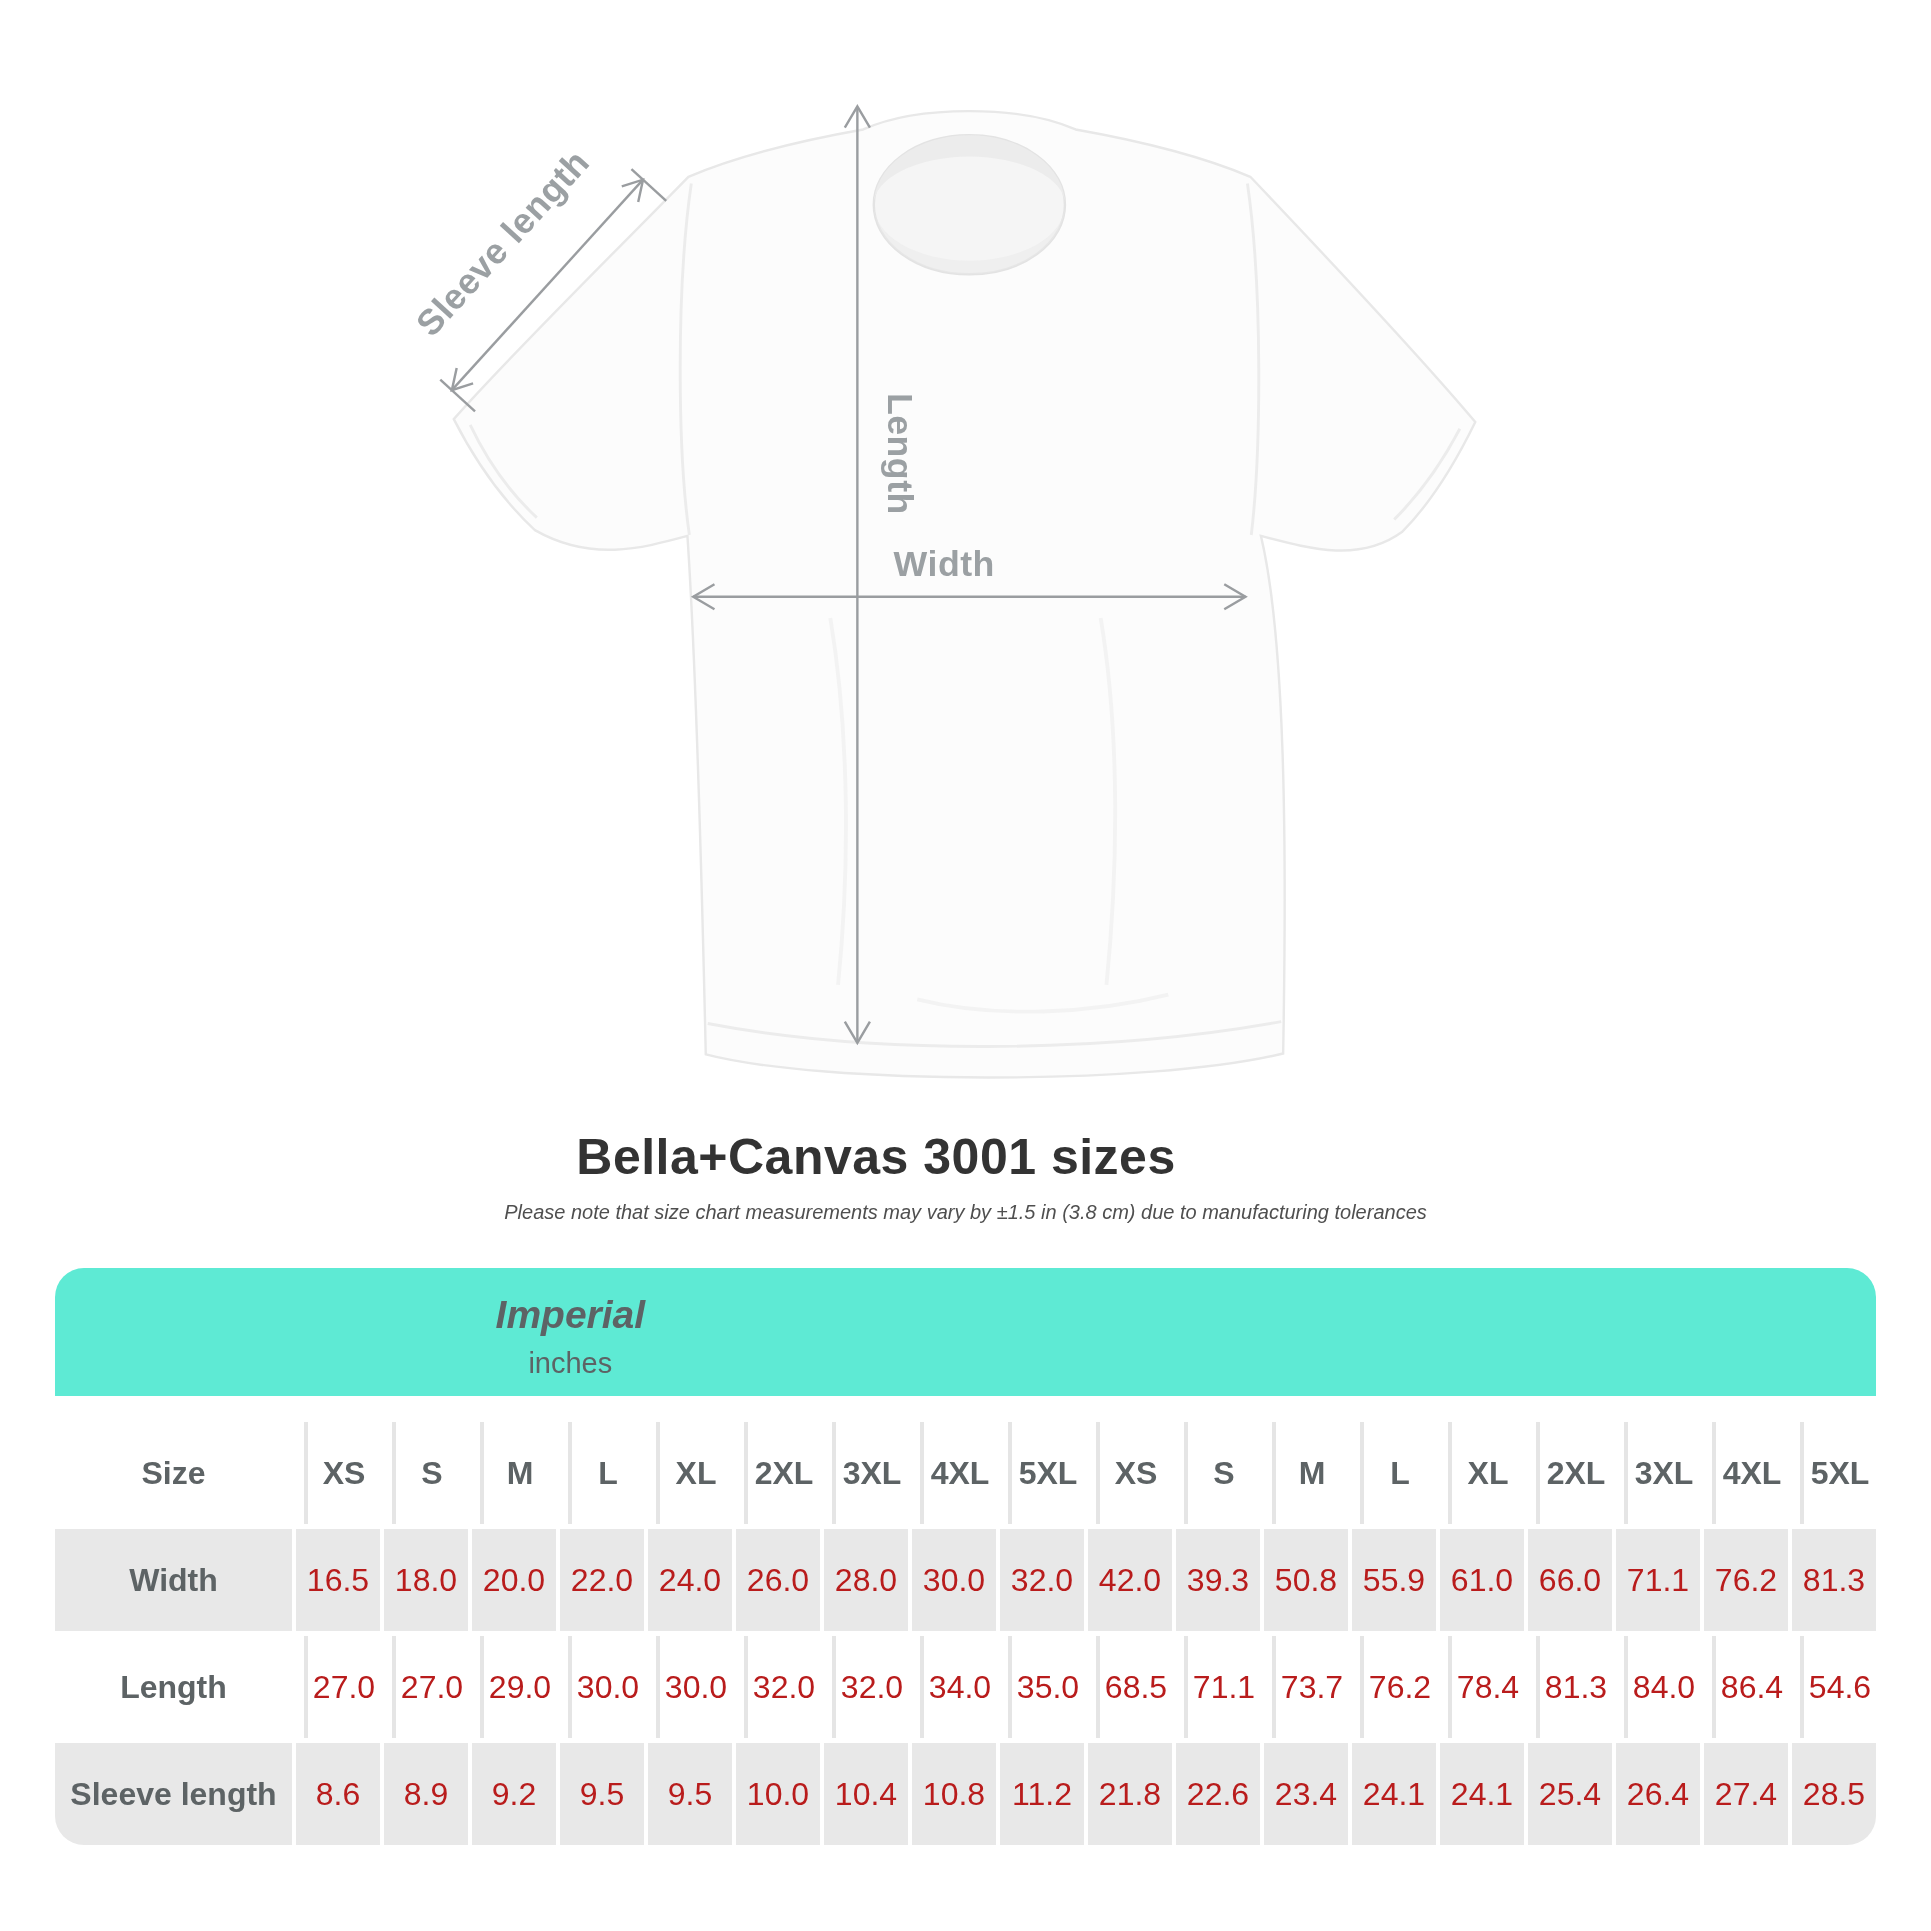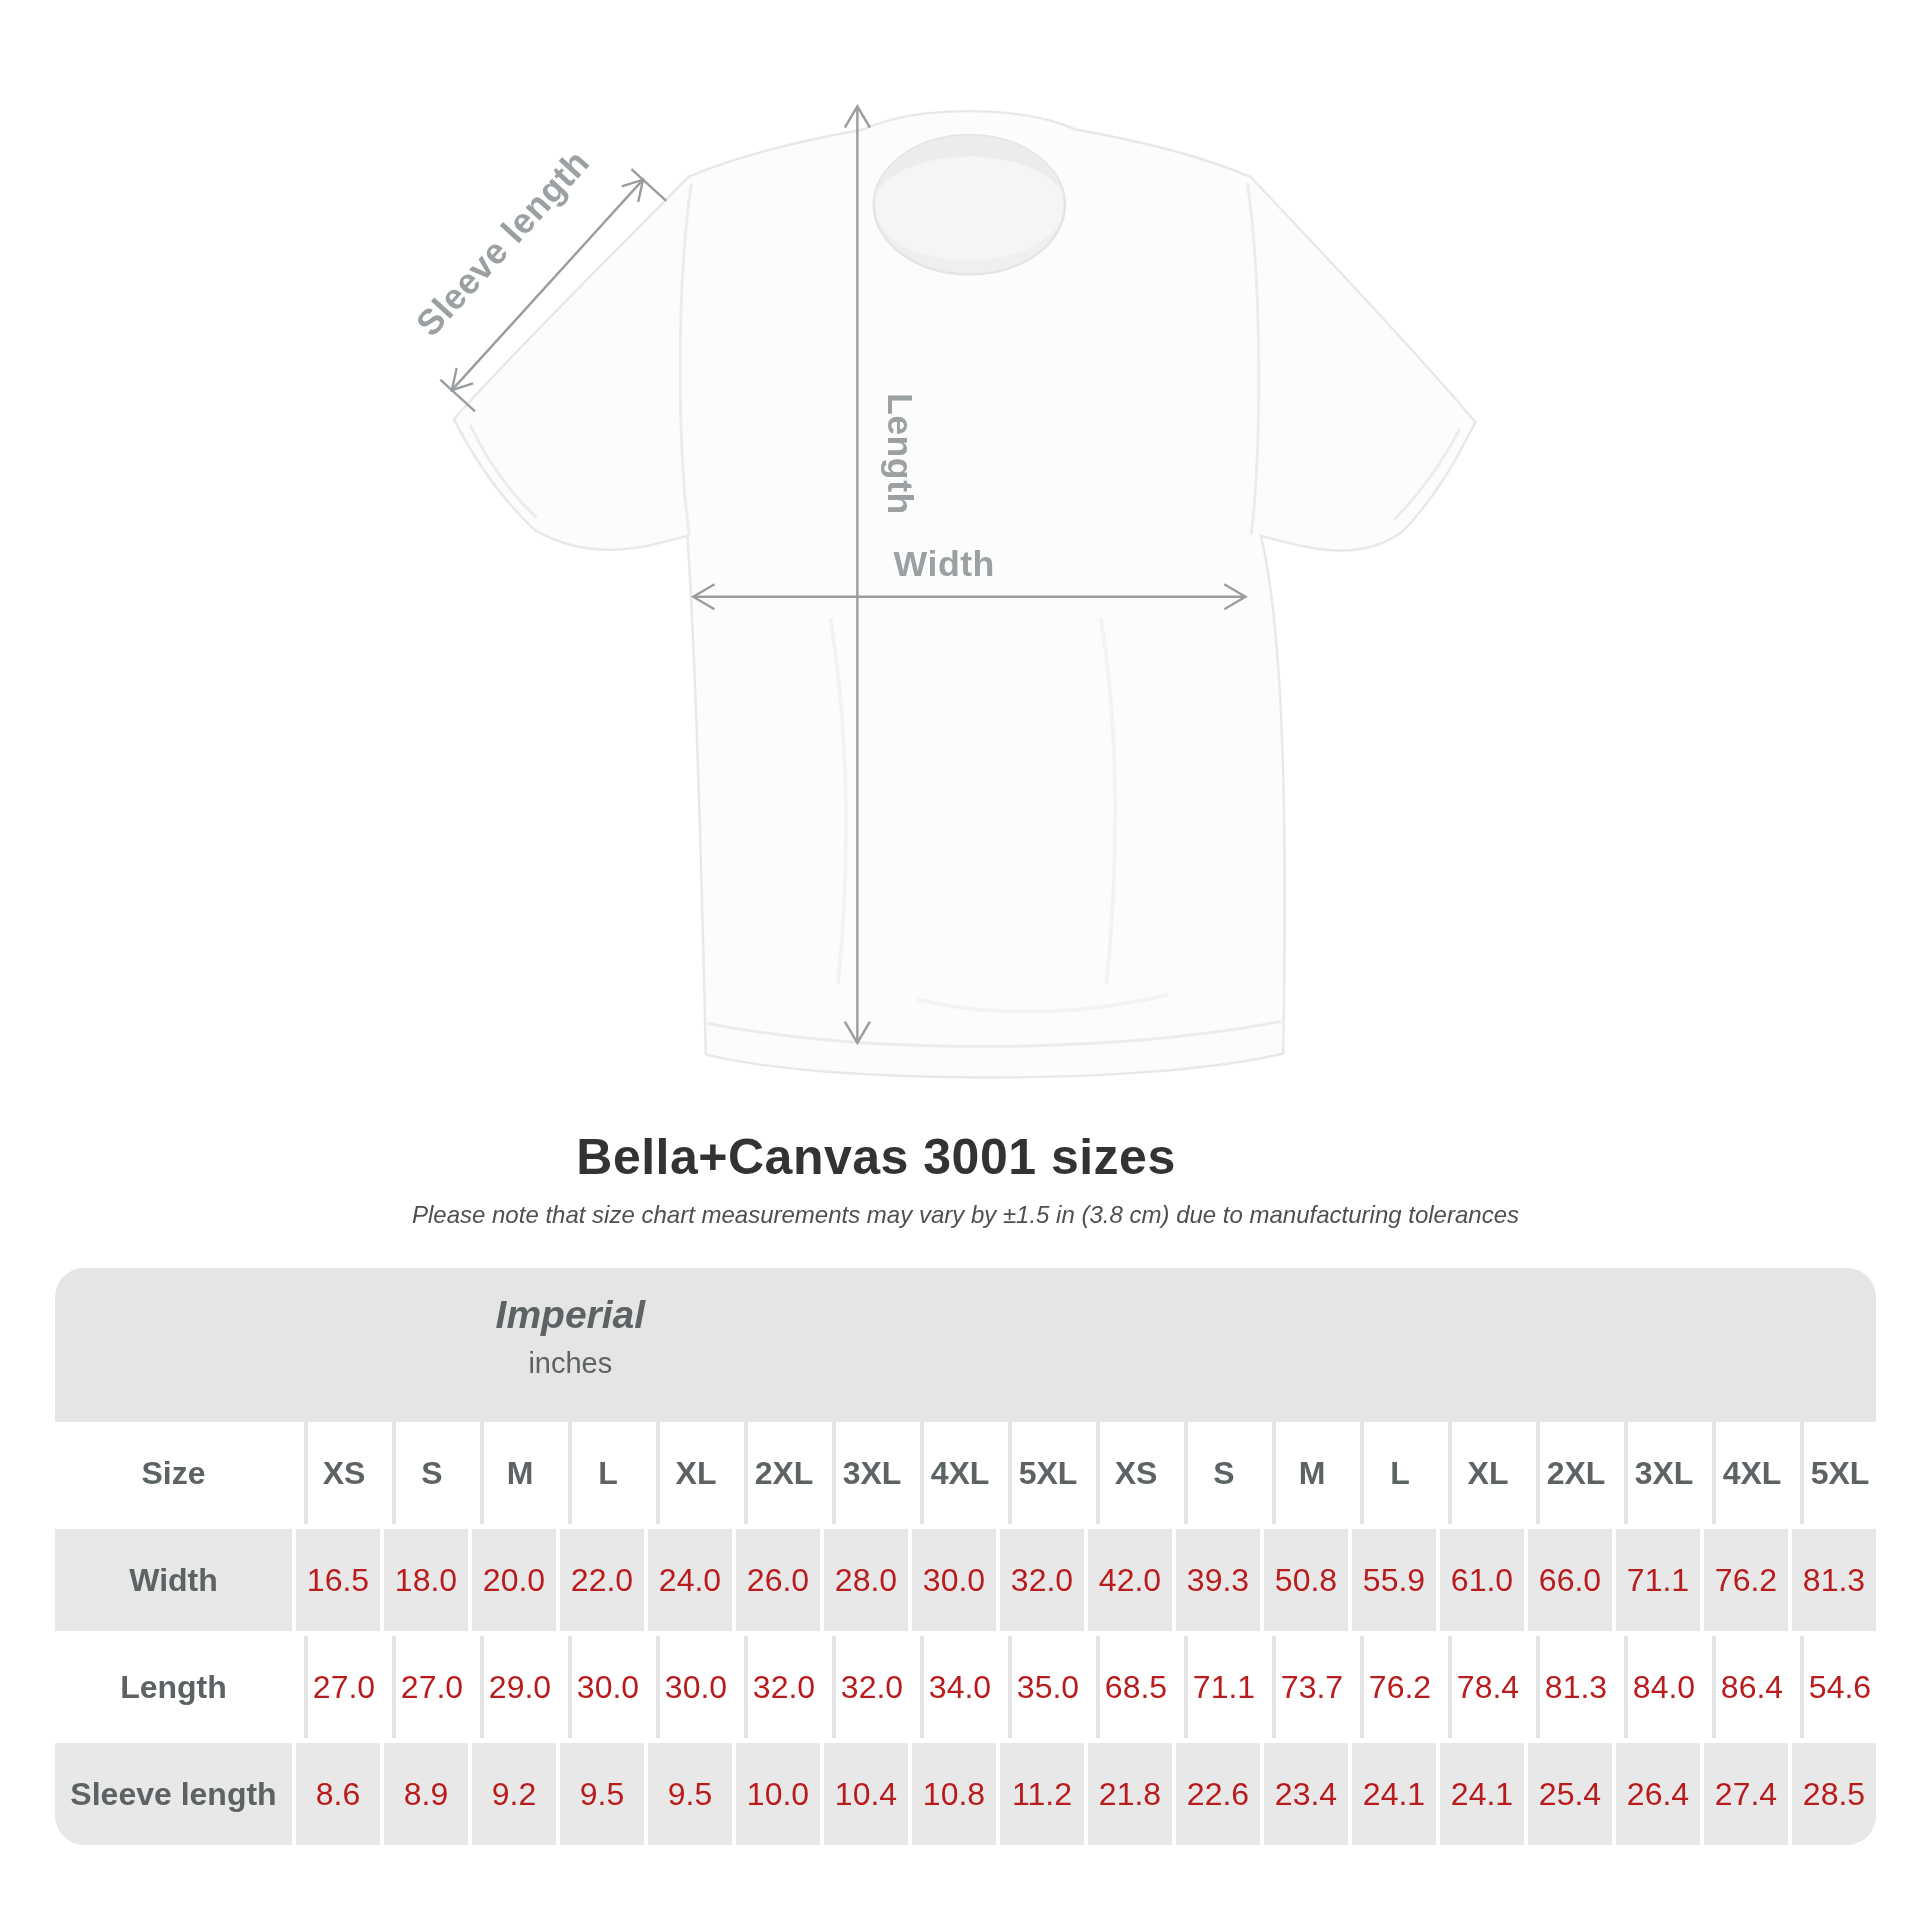--- a/index.html
+++ b/index.html
@@ -11,29 +11,29 @@
   .diagram{position:absolute;left:0;top:0;width:1931px;height:1125px;}
   .diagram svg{display:block;}
   .anno-text{font-weight:bold;font-size:37px;letter-spacing:.5px;}
   
   .title{
     position:absolute;left:0;top:1128px;width:1752px;text-align:center;
     font-size:50px;font-weight:bold;color:#333333;letter-spacing:0.5px;
   }
   .subtitle{
     position:absolute;left:0;top:1201px;width:1931px;text-align:center;
-    font-size:24px;font-style:italic;color:#4f4f4f;
+    font-size:20px;font-style:italic;color:#4f4f4f;
   }
   
   .size-table{
     position:absolute;left:55px;top:1268px;width:1821px;height:575px;
   }
   .band{
-    position:absolute;left:0;top:0;width:100%;height:154px;
-    background:#e5e5e5;border-radius:29px 29px 0 0;display:flex;
+    position:absolute;left:0;top:0;width:100%;height:128px;
+    background:#5eead4;border-radius:29px 29px 0 0;display:flex;
   }
   .band-group{display:flex;flex-direction:column;align-items:center;justify-content:flex-start;padding-top:25px;}
   .band-group.imperial{width:56.6%;}
   .band-group.metric{width:43.4%;}
   .band-title{font-size:39px;font-weight:bold;font-style:italic;color:#5d6365;}
   .band-unit{font-size:29px;color:#5d6365;margin-top:9.7px;}
   .grid{
     position:absolute;left:0;top:154px;width:100%;
     display:grid;grid-template-columns:237px repeat(18,1fr);row-gap:5px;
   }

